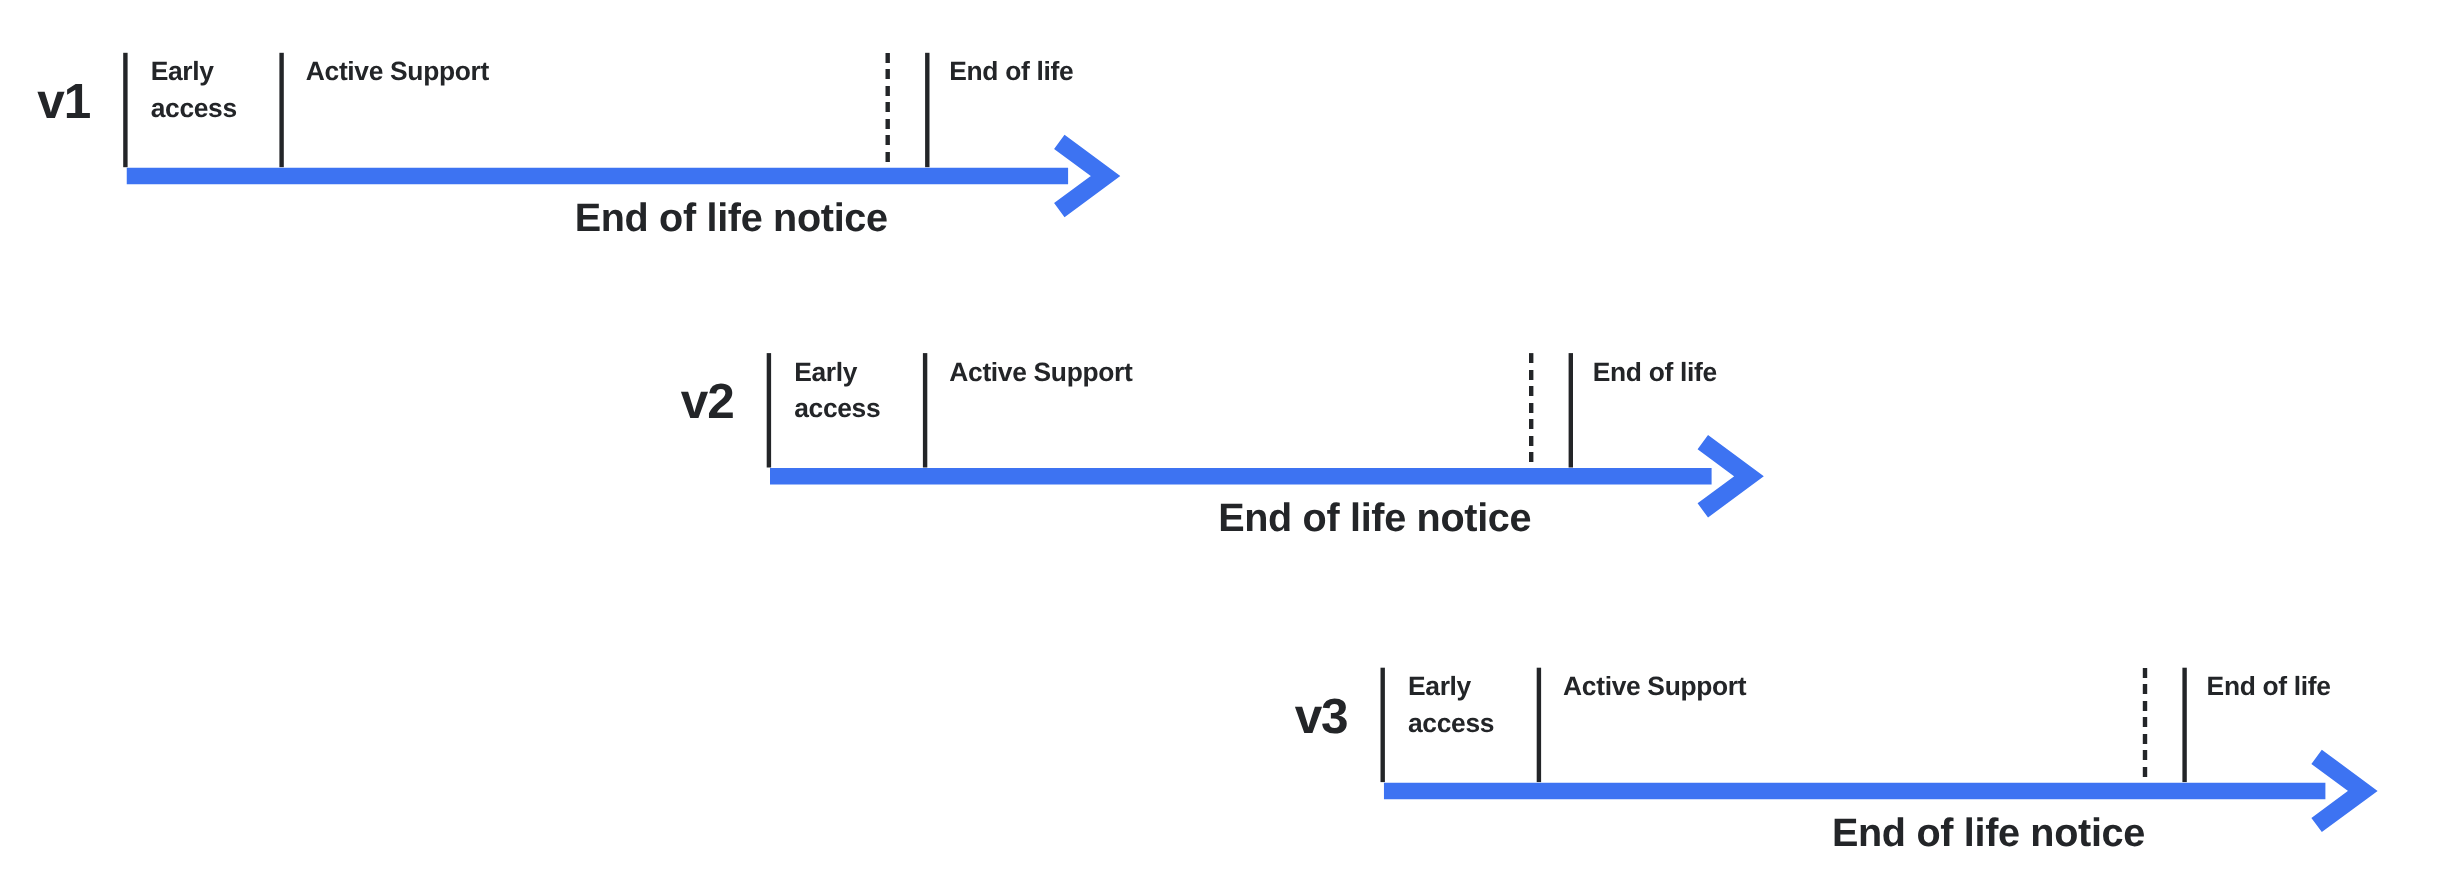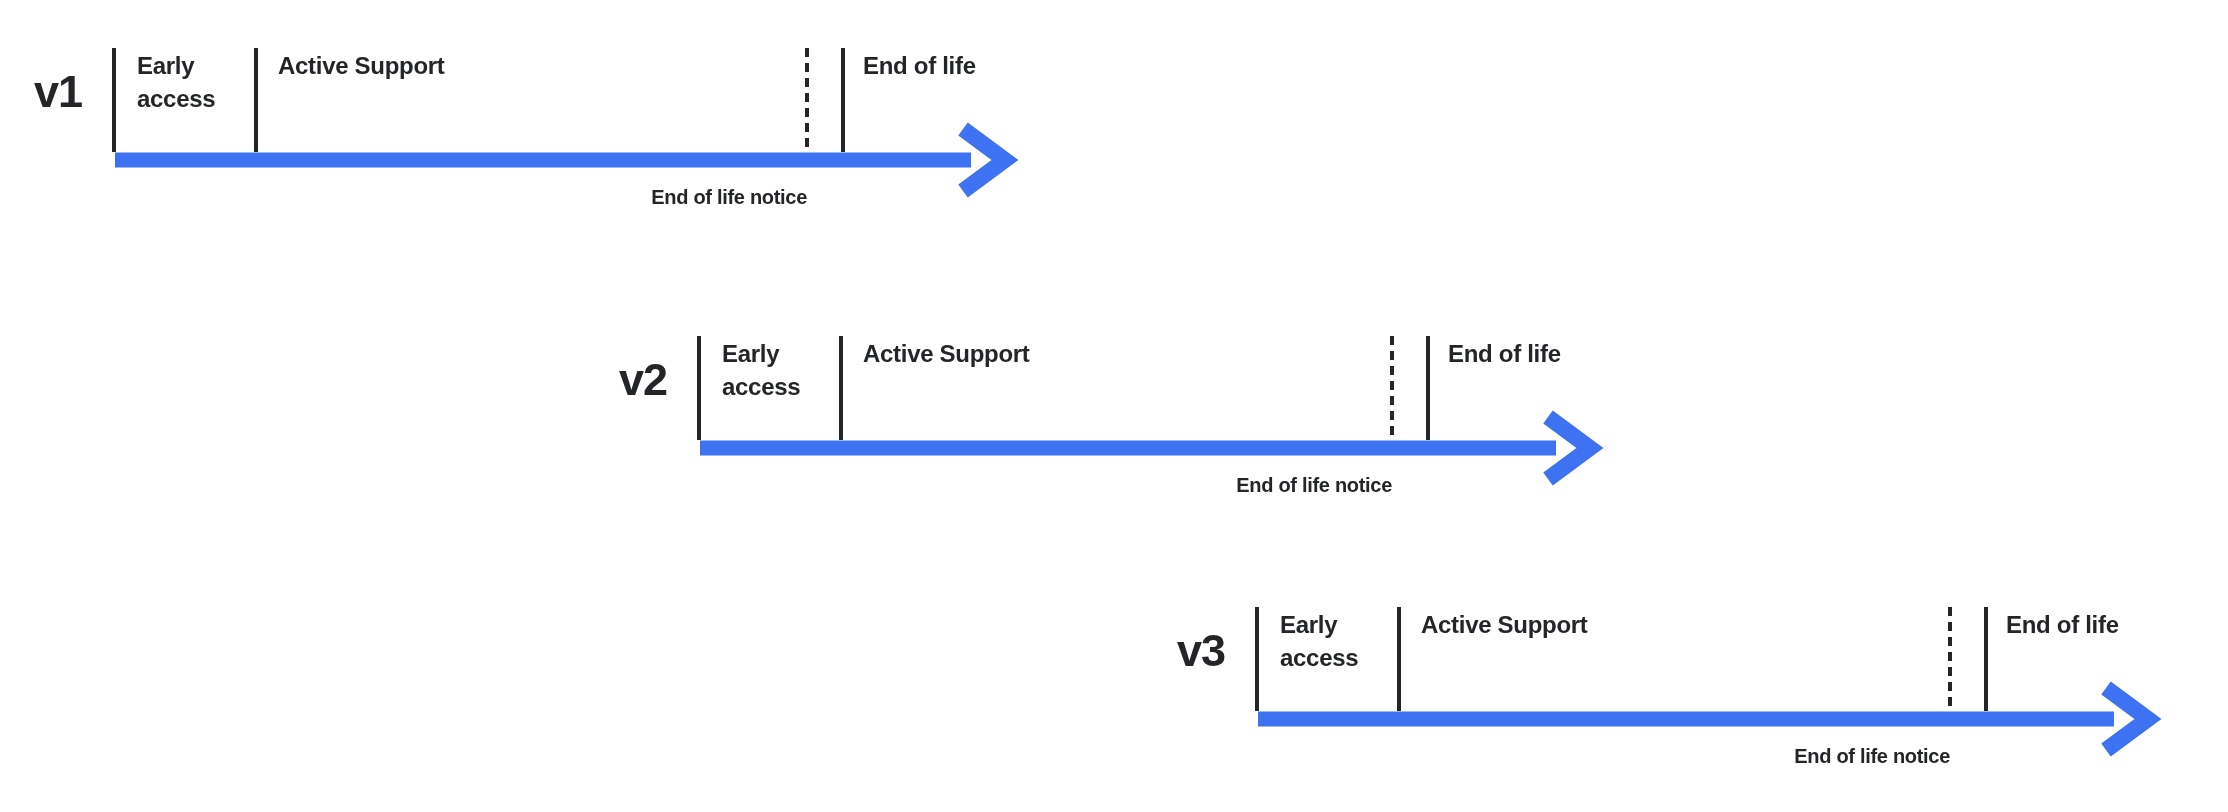--- a/index.html
+++ b/index.html
@@ -16,21 +16,21 @@
     font-family: "Liberation Sans", "DejaVu Sans", sans-serif;
     color: var(--ink);
   }
   .timeline {
     position: absolute;
     width: 1060px;
     height: 212px;
   }
   
   .tl-v1 { left: -3px;   top: 28px;  }
-  .tl-v2 { left: 582px;  top: 316px; }
+  .tl-v2 { left: 582px;  top: 301px; }
   .tl-v3 { left: 1140px; top: 587px; }
 
   .version {
     position: absolute;
     left: 0; top: 41px;
     width: 85px;
     text-align: right;
     font-size: 45px;
     line-height: 45px;
     font-weight: 700;
@@ -62,21 +62,21 @@
   }
   .phase.early  { left: 140px; width: 112px; white-space: normal; }
   .phase.active { left: 281px; }
   .phase.eol-label { left: 866px; }
 
   .notice {
     position: absolute;
     left: 410px; top: 153px;
     width: 400px;
     text-align: right;
-    font-size: 20px;
+    font-size: 36px;
     line-height: 33px;
     font-weight: 700;
     letter-spacing: -0.3px;
     white-space: nowrap;
   }
   .arrow {
     position: absolute;
     left: 118px; top: 92px;
     color: var(--accent);
   }

